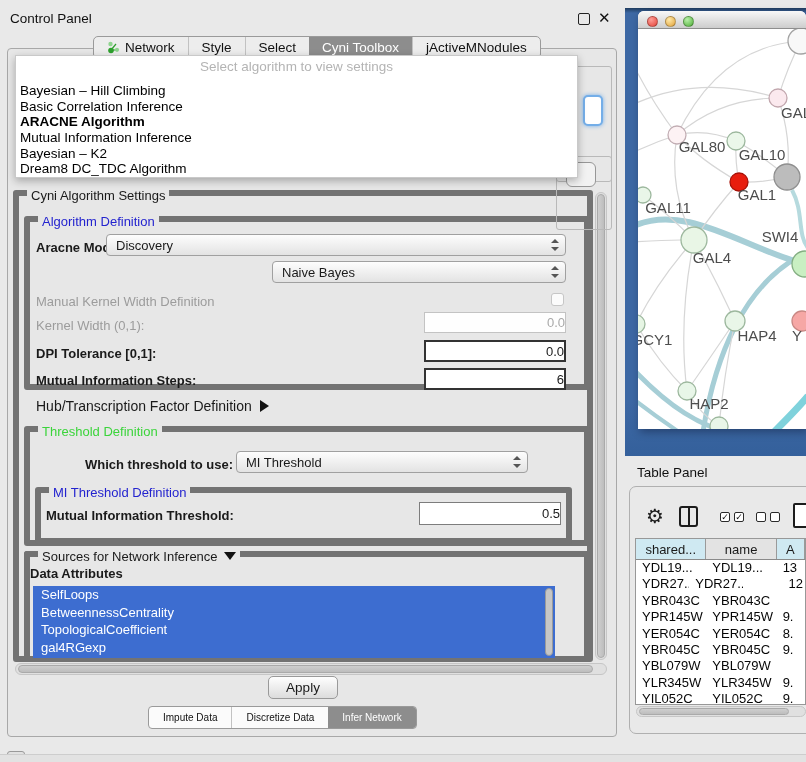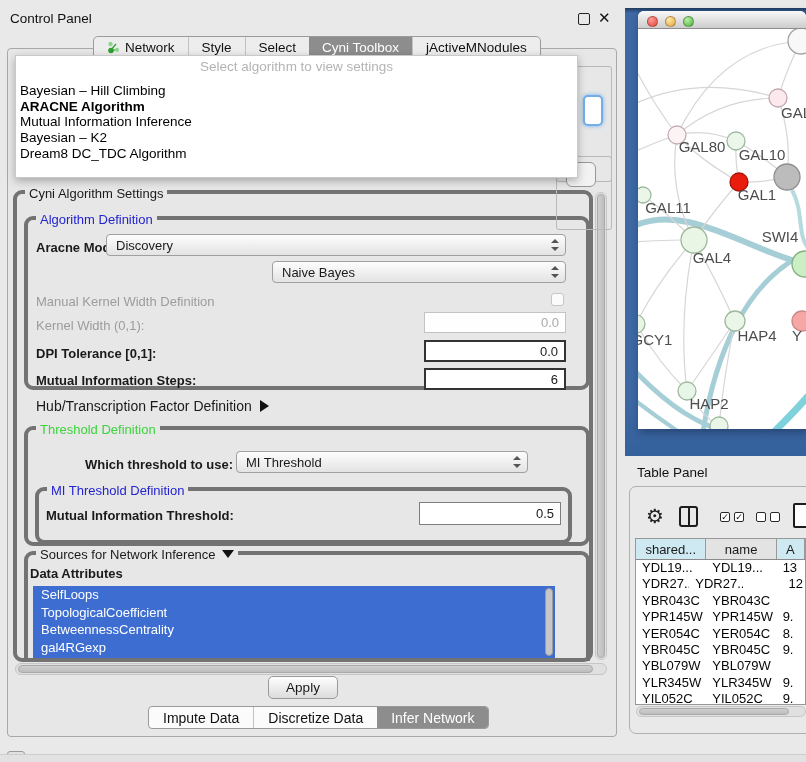--- a/index.html
+++ b/index.html
@@ -30,38 +30,38 @@
   .algo-item{height:15.7px;line-height:15.7px;font-size:13.5px;padding-left:2px;white-space:nowrap;color:#000;}
   .algo-item.bold{font-weight:bold;}
 
   
   .frag-border{border:1px solid #b9b9b9;border-radius:3px;background:transparent;}
   .blue-spin{left:583px;top:95px;width:20px;height:31px;background:#fff;border:2px solid #74aee8;
              border-radius:5px;box-shadow:0 0 4px #74aee8;z-index:4;}
   .frag-btn{left:566px;top:162px;width:30px;height:25px;border:1px solid #979797;border-radius:6px;background:#f2f2f2;z-index:4;}
 
   
-  .group{border:4px solid #737373;border-radius:9px;}
+  .group{border:6px solid #737373;border-radius:3px;}
   .group>.gtitle{position:absolute;top:-8px;left:8px;background:#e7e7e7;padding:0 4px;font-size:13px;white-space:nowrap;}
   .gtitle.blue{color:#2323cf;}
   .gtitle.green{color:#3bd43b;}
 
   .lbl{font-size:13px;white-space:nowrap;}
   .lbl.b{font-weight:bold;}
   .lbl.dis{color:#9c9c9c;}
 
   .combo{background:linear-gradient(#fdfdfd,#e3e3e3);border:1px solid #a0a0a0;border-radius:4px;
          font-size:13px;display:flex;align-items:center;padding-left:9px;}
   .combo .arrows{position:absolute;right:6px;top:50%;transform:translateY(-50%);width:9px;height:12px;}
   .combo .arrows:before{content:"";position:absolute;top:0;left:1px;border-left:4px solid transparent;
          border-right:4px solid transparent;border-bottom:4.5px solid #555;}
   .combo .arrows:after{content:"";position:absolute;bottom:0;left:1px;border-left:4px solid transparent;
          border-right:4px solid transparent;border-top:4.5px solid #555;}
 
-  .field{background:#fff;font-size:13px;display:flex;align-items:center;justify-content:flex-end;padding-right:6px;}
+  .field{background:#fff;font-size:13px;display:flex;align-items:center;justify-content:flex-end;padding-right:0;}
   .field.dark{border:2px solid #333;}
   .field.mid{border:1.5px solid #7d7d7d;}
   .field.dis{border:1px solid #c3c3c3;color:#a9a9a9;background:#fefefe;}
 
   .checkbox{width:13px;height:13px;border:1px solid #c6c6c6;border-radius:3px;background:#fbfbfb;}
 
   .tri-right{display:inline-block;width:0;height:0;border-top:6px solid transparent;border-bottom:6px solid transparent;
              border-left:9px solid #111;margin-left:8px;vertical-align:-1px;}
   .tri-down{display:inline-block;width:0;height:0;border-left:6px solid transparent;border-right:6px solid transparent;
             border-top:8px solid #111;margin-left:6px;vertical-align:1px;}
@@ -74,21 +74,21 @@
   
   .vsb{background:#e0e0e0;border:1px solid #c6c6c6;border-radius:6px;}
   .vsb .thumb{position:absolute;left:1px;right:1px;top:1px;bottom:1px;background:linear-gradient(90deg,#cfcfcf,#bdbdbd);border-radius:5px;border:1px solid #aaa;}
   .hsb{background:#e0e0e0;border:1px solid #c6c6c6;border-radius:6px;}
   .hsb .thumb{position:absolute;top:1px;bottom:1px;background:linear-gradient(#cfcfcf,#bdbdbd);border-radius:5px;border:1px solid #aaa;}
 
   .apply-btn{left:268px;top:676px;width:70px;height:23px;border:1px solid #999;border-radius:5px;
              background:linear-gradient(#fefefe,#dcdcdc);font-size:13.5px;display:flex;align-items:center;justify-content:center;}
 
   .bstrip{left:148px;top:706px;height:23px;display:flex;border:1px solid #9a9a9a;border-radius:4px;background:#fbfbfb;overflow:hidden;}
-  .btab{display:flex;align-items:center;padding:0 14px;font-size:14px;color:#111;}
+  .btab{display:flex;align-items:center;padding:0 14px;font-size:10px;color:#111;}
   .btab + .btab{border-left:1px solid #c2c2c2;}
   .btab.sel{background:#8d8d8d;color:#fff;border-left:none;}
 
   .mini-btn{left:7px;top:751px;width:18px;height:14px;border:1px solid #9a9a9a;border-radius:3px;background:#e1e1e1;}
   .bottom-strip{left:0;top:754px;width:806px;height:8px;background:#e2e2e2;border-top:1px solid #cdcdcd;}
 
   
   .net-frame{left:625px;top:8px;width:181px;height:448px;
              background:linear-gradient(180deg,#203c5e 0px,#3d68a4 5px,#3d68a4 88%,#34609b 100%);}
   .net-win{position:absolute;left:13px;top:3px;width:168px;height:418px;border-radius:6px 6px 0 0;
@@ -157,20 +157,21 @@
         </div>
         <div class="tab">
           <span>jActiveMNodules</span>
         </div>
       </div>
 
     <div class="abs overlay">
       <div class="hint">Select algorithm to view settings</div>
       <div class="items" id="algo-list">
           <div class="algo-item">Bayesian – Hill Climbing</div>
+          <div class="algo-item">Basic Correlation Inference</div>
           <div class="algo-item bold">ARACNE Algorithm</div>
           <div class="algo-item">Mutual Information Inference</div>
           <div class="algo-item">Bayesian – K2</div>
           <div class="algo-item">Dream8 DC_TDC Algorithm</div>
         </div>
     </div>
 
     <div class="abs group" style="left:13px;top:190px;width:580px;height:472px;">
       <span class="gtitle">Cyni Algorithm Settings</span>
     </div>
@@ -222,22 +223,22 @@
       <span>0.5</span>
     </div>
 
     <div class="abs group" style="left:24px;top:551px;width:566px;height:110px;border-bottom:none;border-bottom-left-radius:0;border-bottom-right-radius:0;">
       <span class="gtitle"><span>Sources for Network Inference</span><span class="tri-down"></span></span>
     </div>
     <div class="abs lbl b" style="left:30px;top:566px;">Data Attributes</div>
     <div class="abs attr-list" id="attr-list" style="left:33px;top:586px;width:522px;height:72px;">
       <div class="attr-scroll"></div>
     <div class="attr-item">SelfLoops</div>
+        <div class="attr-item">BetweennessCentrality</div>
         <div class="attr-item">TopologicalCoefficient</div>
-        <div class="attr-item">BetweennessCentrality</div>
         <div class="attr-item">gal4RGexp</div>
       </div>
 
     <div class="abs vsb" style="left:595px;top:192px;width:12px;height:468px;">
         <div class="thumb"></div>
       </div>
     <div class="abs hsb" style="left:15px;top:663px;width:592px;height:12px;">
         <div class="thumb" style="left:2px;width:575px;"></div>
       </div>
 

